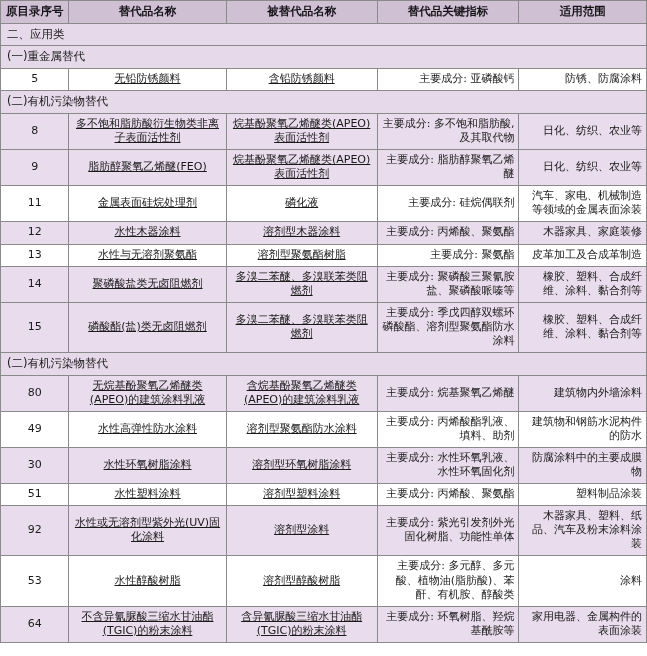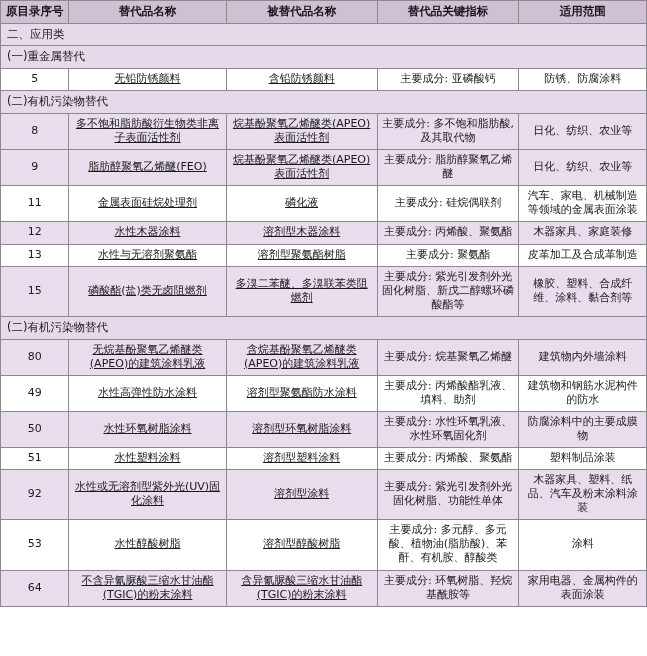--- a/index.html
+++ b/index.html
@@ -55,21 +55,21 @@
     font-weight: normal;
     text-align: left;
     padding-left: 6px;
     font-size: 11.5px;
   }
   tr.row-alt td { background: #e9dcec; }
   tr.row-plain td { background: #ffffff; }
 
   td.num { text-align: center; }
   td.ctr { text-align: center; text-decoration: underline; }
-  td.lft { text-align: center; }
+  td.lft { text-align: right; }
 </style>
 </head>
 <body>
 
 <div class="sheet">
   <table class="grid">
     <colgroup>
       <col class="c0">
         <col class="c1">
         <col class="c2">
@@ -131,45 +131,52 @@
           <td class="lft">木器家具、家庭装修</td>
         </tr>
         <tr class="row-plain">
           <td class="num">13</td>
           <td class="ctr">水性与无溶剂聚氨酯</td>
           <td class="ctr">溶剂型聚氨酯树脂</td>
           <td class="lft">主要成分: 聚氨酯</td>
           <td class="lft">皮革加工及合成革制造</td>
         </tr>
         <tr class="row-alt">
+          <td class="num">14</td>
+          <td class="ctr">聚磷酸盐类无卤阻燃剂</td>
+          <td class="ctr">多溴二苯醚、多溴联苯类阻燃剂</td>
+          <td class="lft">主要成分: 聚磷酸三聚氰胺盐、聚磷酸哌嗪等</td>
+          <td class="lft">橡胶、塑料、合成纤维、涂料、黏合剂等</td>
+        </tr>
+        <tr class="row-alt">
           <td class="num">15</td>
           <td class="ctr">磷酸酯(盐)类无卤阻燃剂</td>
           <td class="ctr">多溴二苯醚、多溴联苯类阻燃剂</td>
-          <td class="lft">主要成分: 紫光引发剂外光固化树脂、新戊二醇螺环磷酸酯等</td>
+          <td class="lft">主要成分: 季戊四醇双螺环磷酸酯、溶剂型聚氨酯防水涂料</td>
           <td class="lft">橡胶、塑料、合成纤维、涂料、黏合剂等</td>
         </tr>
         <tr class="section">
           <td colspan="5" class="lft">(二)有机污染物替代</td>
         </tr>
         <tr class="row-alt">
           <td class="num">80</td>
           <td class="ctr">无烷基酚聚氧乙烯醚类(APEO)的建筑涂料乳液</td>
           <td class="ctr">含烷基酚聚氧乙烯醚类(APEO)的建筑涂料乳液</td>
           <td class="lft">主要成分: 烷基聚氧乙烯醚</td>
           <td class="lft">建筑物内外墙涂料</td>
         </tr>
         <tr class="row-plain">
           <td class="num">49</td>
           <td class="ctr">水性高弹性防水涂料</td>
           <td class="ctr">溶剂型聚氨酯防水涂料</td>
           <td class="lft">主要成分: 丙烯酸酯乳液、填料、助剂</td>
           <td class="lft">建筑物和钢筋水泥构件的防水</td>
         </tr>
         <tr class="row-alt">
-          <td class="num">50</td>
+          <td class="num">30</td>
           <td class="ctr">水性环氧树脂涂料</td>
           <td class="ctr">溶剂型环氧树脂涂料</td>
           <td class="lft">主要成分: 水性环氧乳液、水性环氧固化剂</td>
           <td class="lft">防腐涂料中的主要成膜物</td>
         </tr>
         <tr class="row-plain">
           <td class="num">51</td>
           <td class="ctr">水性塑料涂料</td>
           <td class="ctr">溶剂型塑料涂料</td>
           <td class="lft">主要成分: 丙烯酸、聚氨酯</td>

